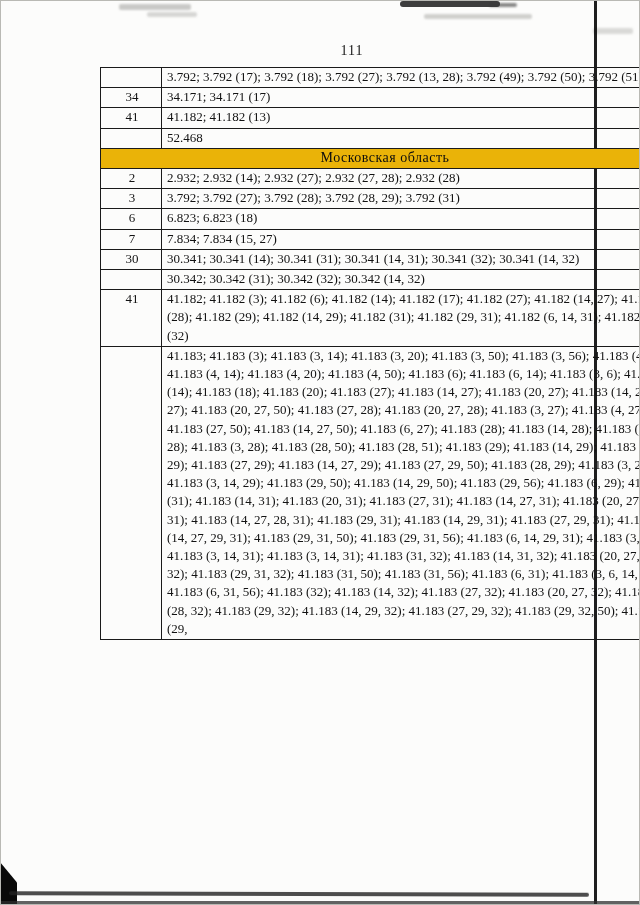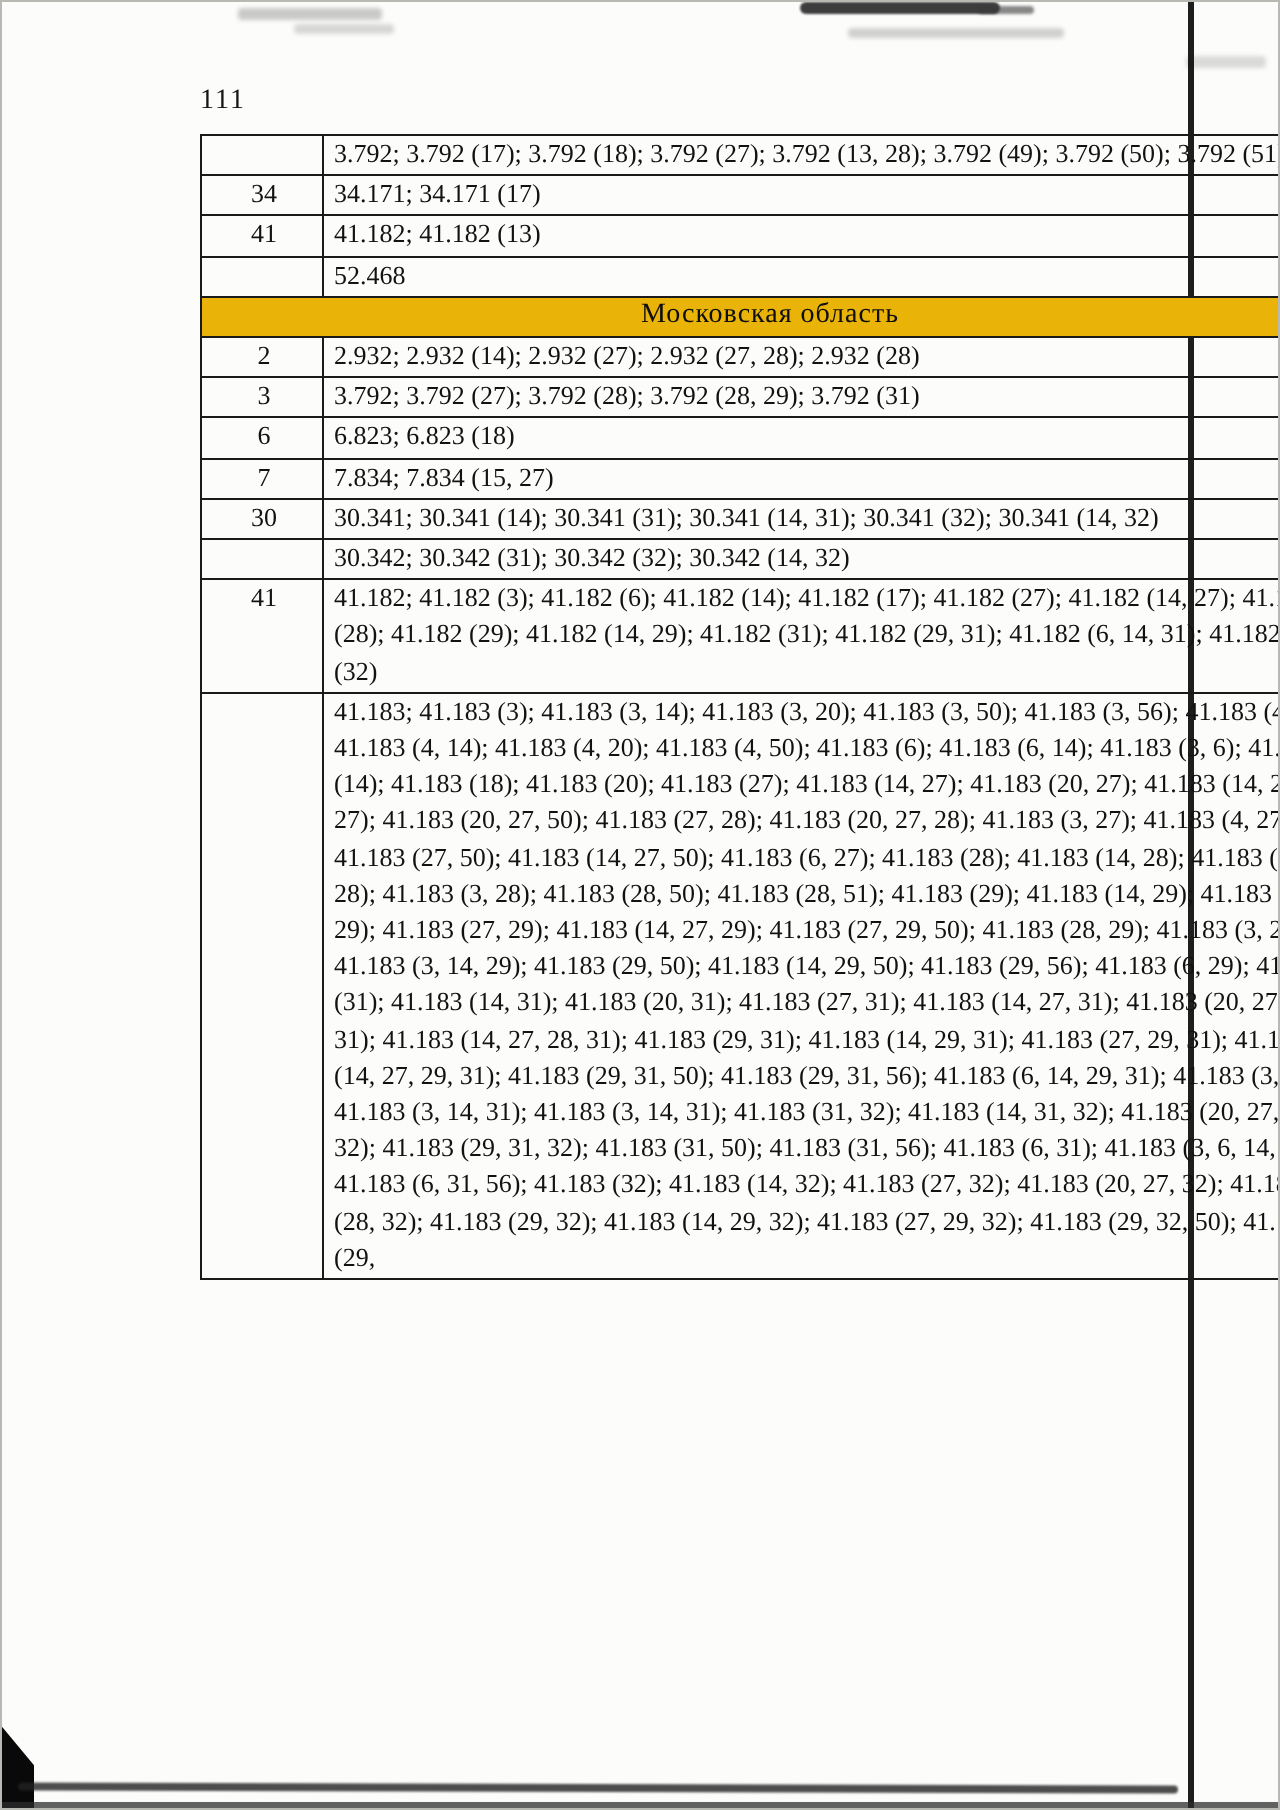--- a/index.html
+++ b/index.html
@@ -21,21 +21,21 @@
     color: #111;
     overflow: hidden;
   }
 
   
   .page-number {
     position: absolute;
     left: 99px;
     top: 42px;
     width: 504px;
-    text-align: left;
+    text-align: center;
     font-size: 14px;
     letter-spacing: 1px;
     color: #161616;
   }
 
   
   .index-table-wrap {
     position: absolute;
     left: 99px;
     top: 66px;

